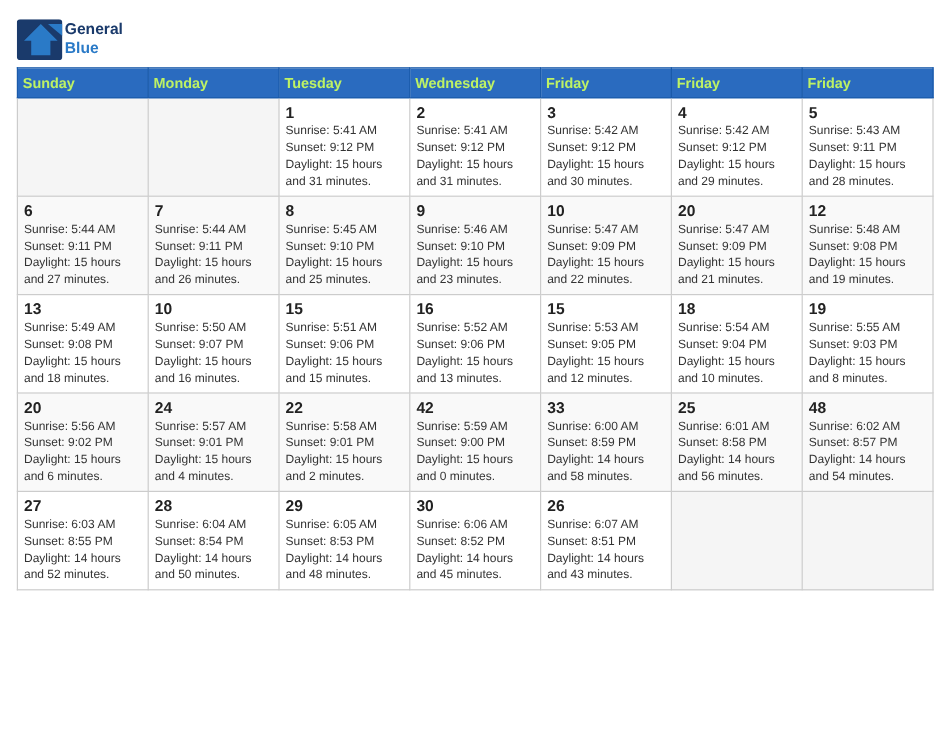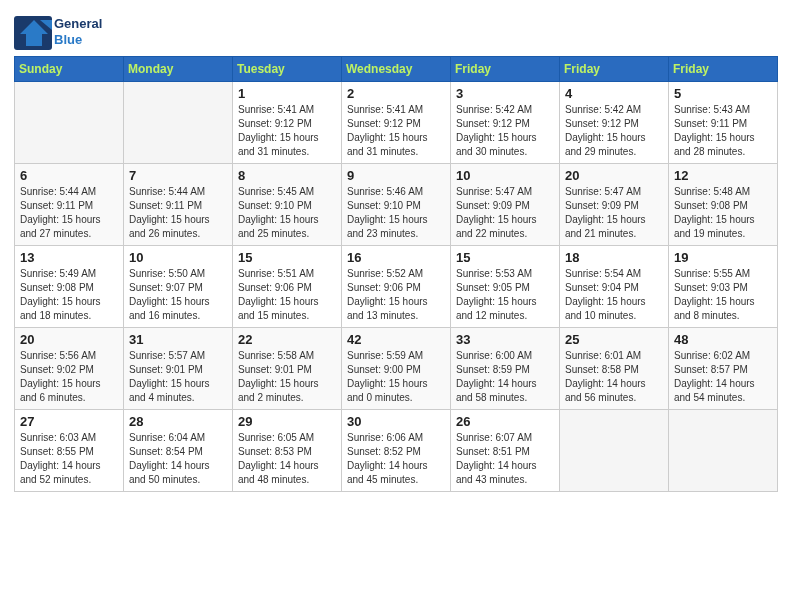--- a/index.html
+++ b/index.html
@@ -222,21 +222,21 @@
             <span class="day-num">19</span>
             <div class="day-detail">Sunrise: 5:55 AM<br>Sunset: 9:03 PM<br>Daylight: 15 hours<br>and 8 minutes.</div>
           </td>
         </tr>
         <tr>
           <td>
             <span class="day-num">20</span>
             <div class="day-detail">Sunrise: 5:56 AM<br>Sunset: 9:02 PM<br>Daylight: 15 hours<br>and 6 minutes.</div>
           </td>
           <td>
-            <span class="day-num">31</span>
+            <span class="day-num">24</span>
             <div class="day-detail">Sunrise: 5:57 AM<br>Sunset: 9:01 PM<br>Daylight: 15 hours<br>and 4 minutes.</div>
           </td>
           <td>
             <span class="day-num">22</span>
             <div class="day-detail">Sunrise: 5:58 AM<br>Sunset: 9:01 PM<br>Daylight: 15 hours<br>and 2 minutes.</div>
           </td>
           <td>
             <span class="day-num">42</span>
             <div class="day-detail">Sunrise: 5:59 AM<br>Sunset: 9:00 PM<br>Daylight: 15 hours<br>and 0 minutes.</div>
           </td>

